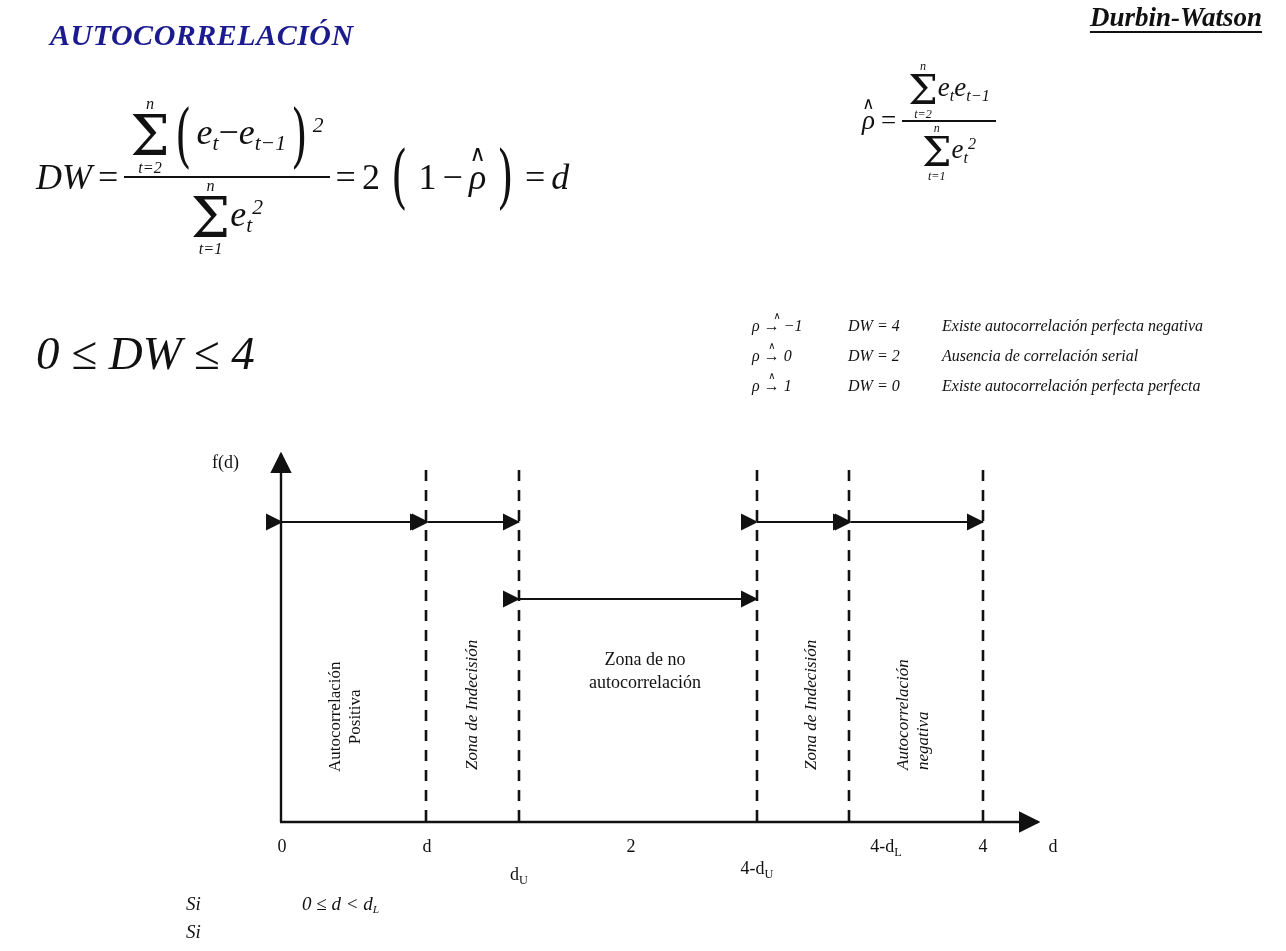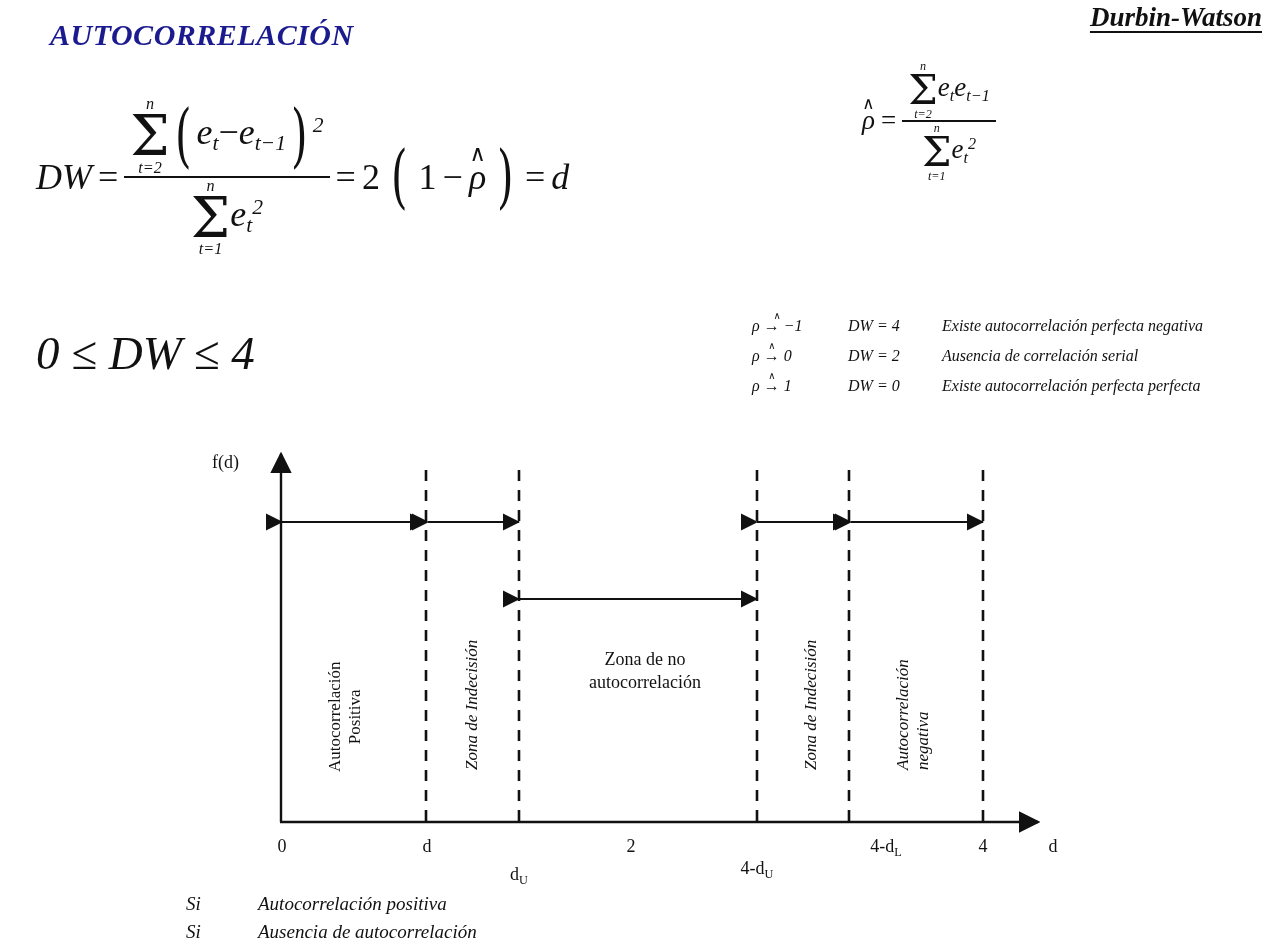--- a/index.html
+++ b/index.html
@@ -81,21 +81,21 @@
   #axis-y-label{left:212px; top:452px; font-size:18px;}
   #center-zone-label{
     left:565px; top:648px; width:160px;
     text-align:center; font-size:18px; line-height:1.25;
   }
   .tick-label{position:absolute; font-size:18px; text-align:center; white-space:nowrap;}
   .tick-label .tsub{font-size:.68em; vertical-align:-.3em;}
 
   
   #conditions{left:186px; top:890px; font-size:19px; line-height:1.45;}
-  #conditions .cond-row{display:flex; align-items:baseline; white-space:nowrap;}
+  #conditions .cond-row{display:flex; align-items:baseline; white-space:nowrap;gap:44px;}
   #conditions .k1{width:72px; font-style:italic;}
   #conditions .k2{width:202px; font-style:italic;}
   #conditions .k3{font-style:italic;}
 </style>
 </head>
 <body>
 
 <div class="abs" id="slide-title">AUTOCORRELACIÓN</div>
 <div class="abs" id="dw-title">Durbin-Watson</div>
 
@@ -260,19 +260,18 @@
 <div class="tick-label" style="left:963px; top:836px; width:40px;">
   <span>4</span>
 </div>
 <div class="tick-label" style="left:1033px; top:836px; width:40px;">
   <span>d</span>
 </div>
 
 <div class="abs" id="conditions">
   <div class="cond-row">
     <span class="k1">Si</span>
-    <span class="k3">Autocorrelación positiva</span>
+    <span class="k2 math"><span>0 ≤ d &lt; d</span><span class="sub">L</span></span>
   </div>
   <div class="cond-row">
     <span class="k1">Si</span>
-    <span class="k3">Ausencia de autocorrelación</span>
   </div>
 </div>
 
 </body></html>

